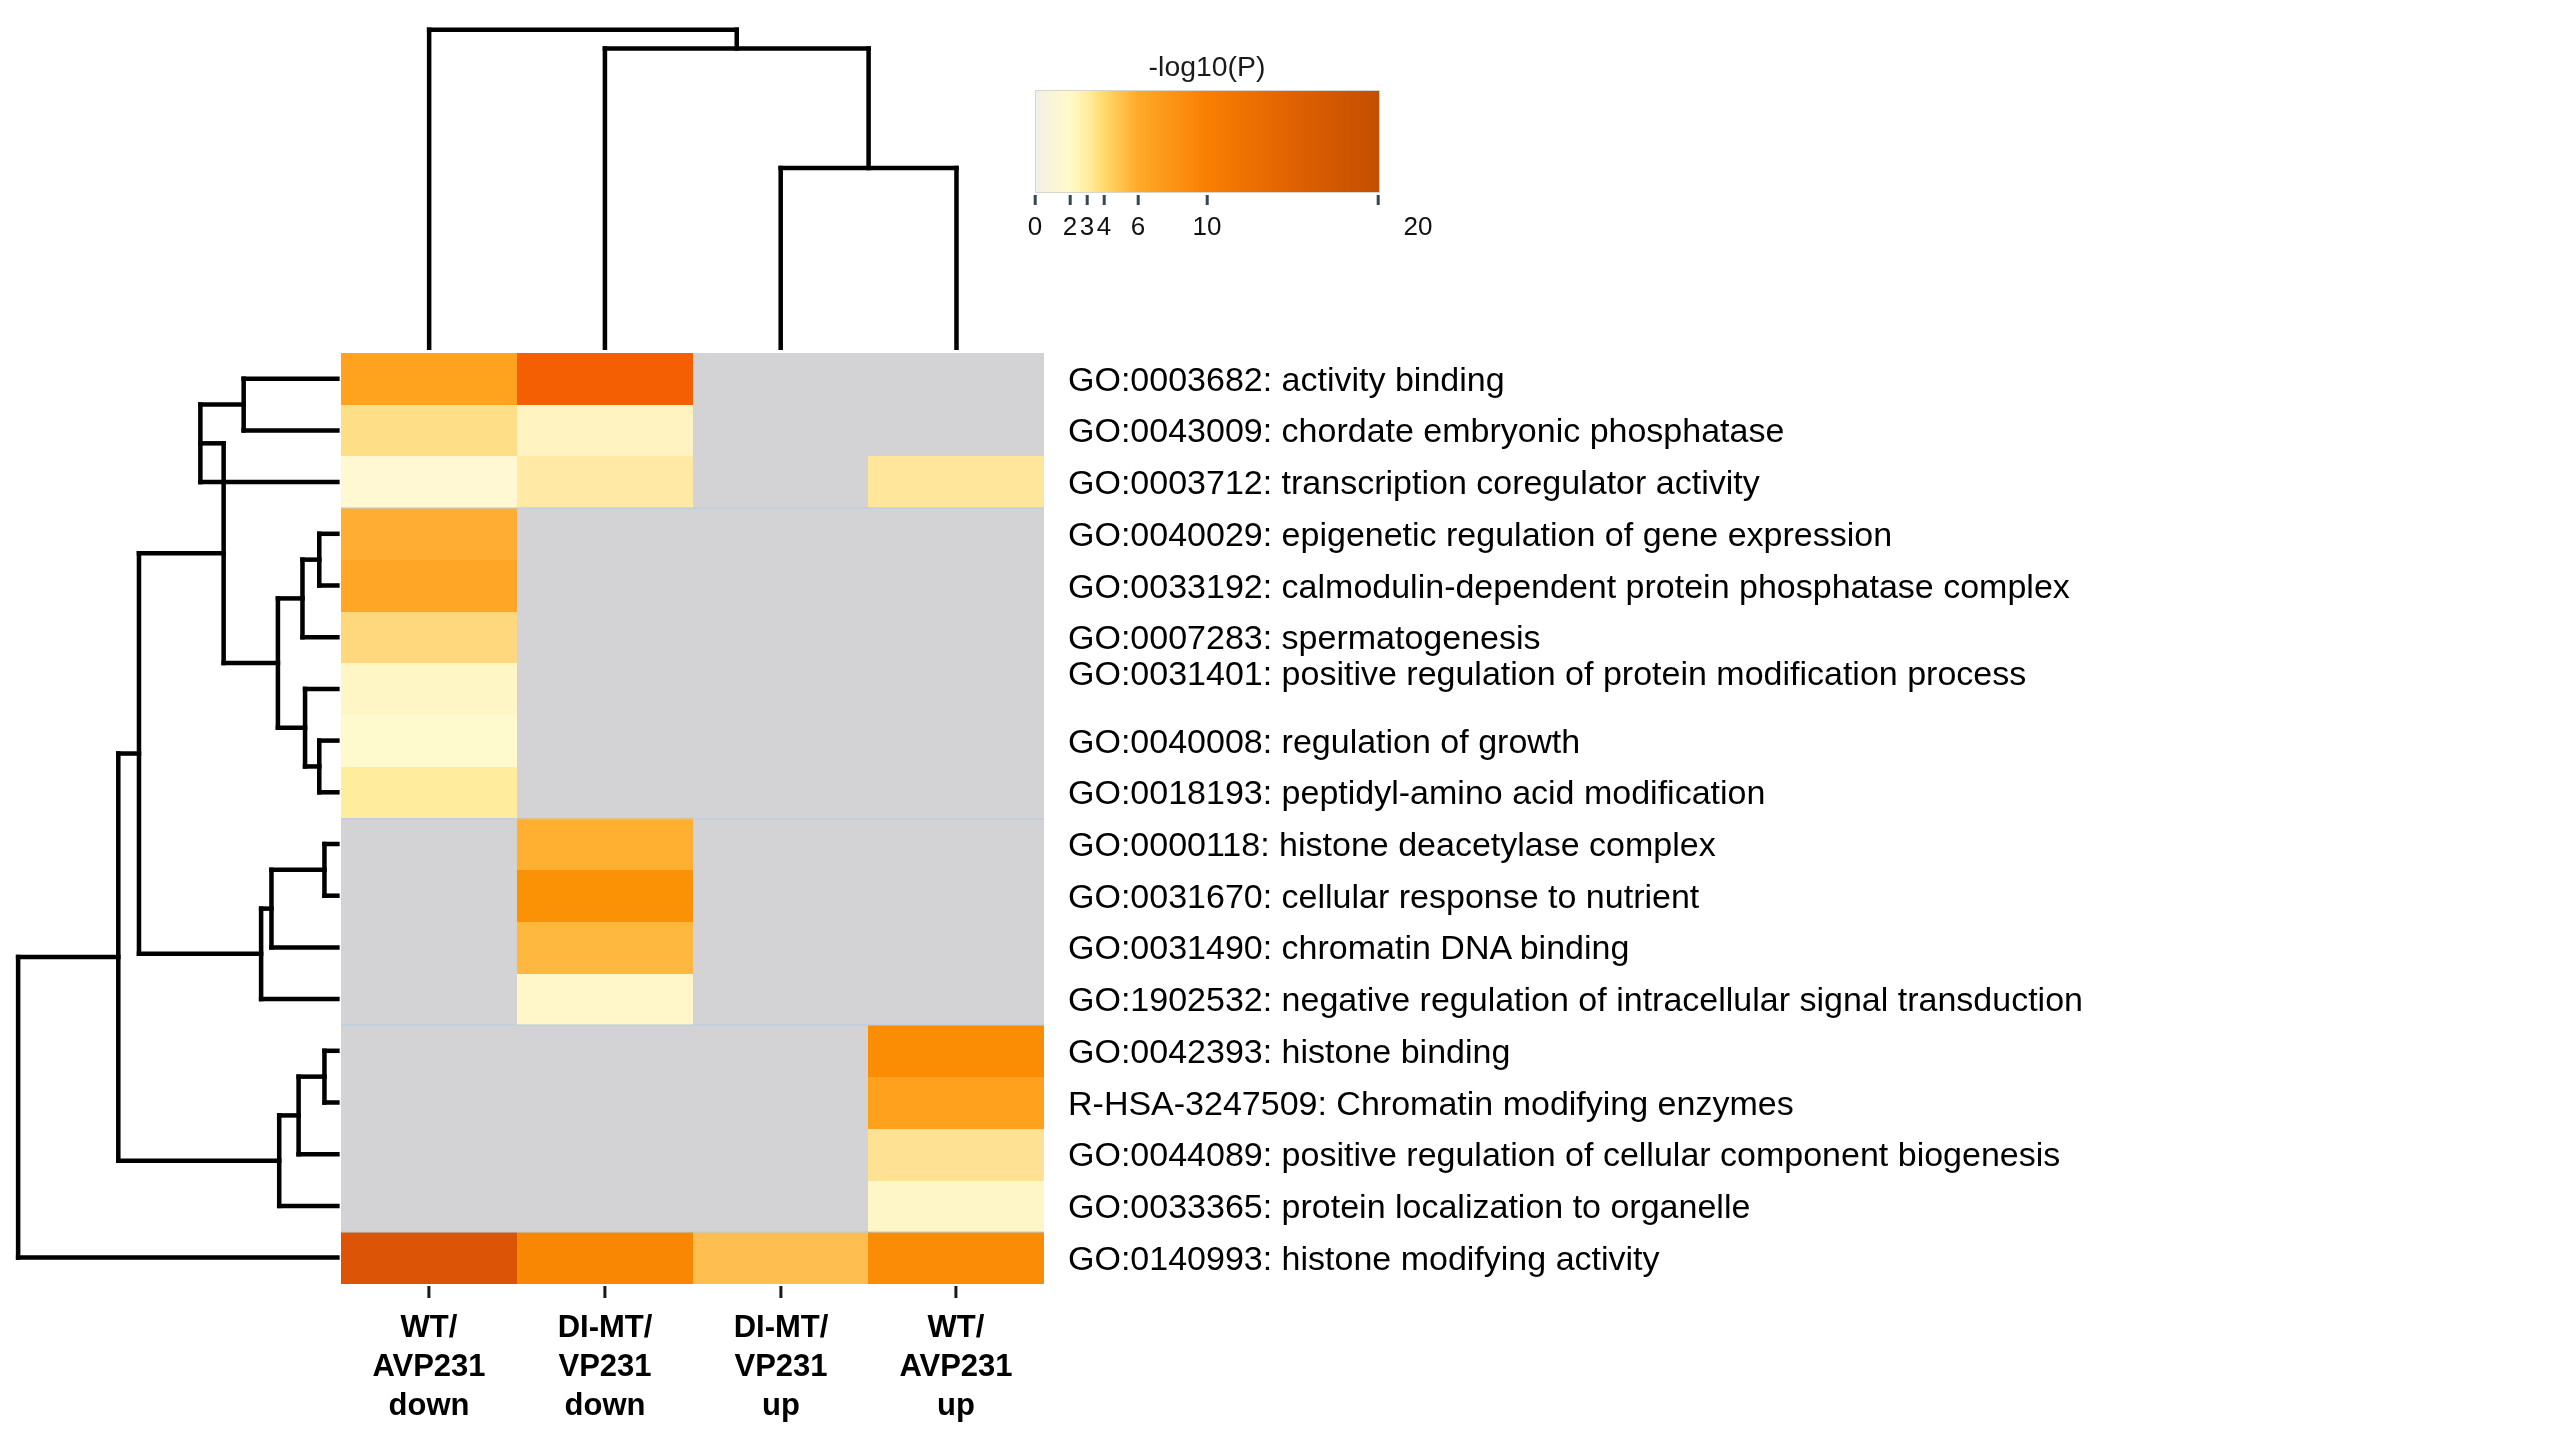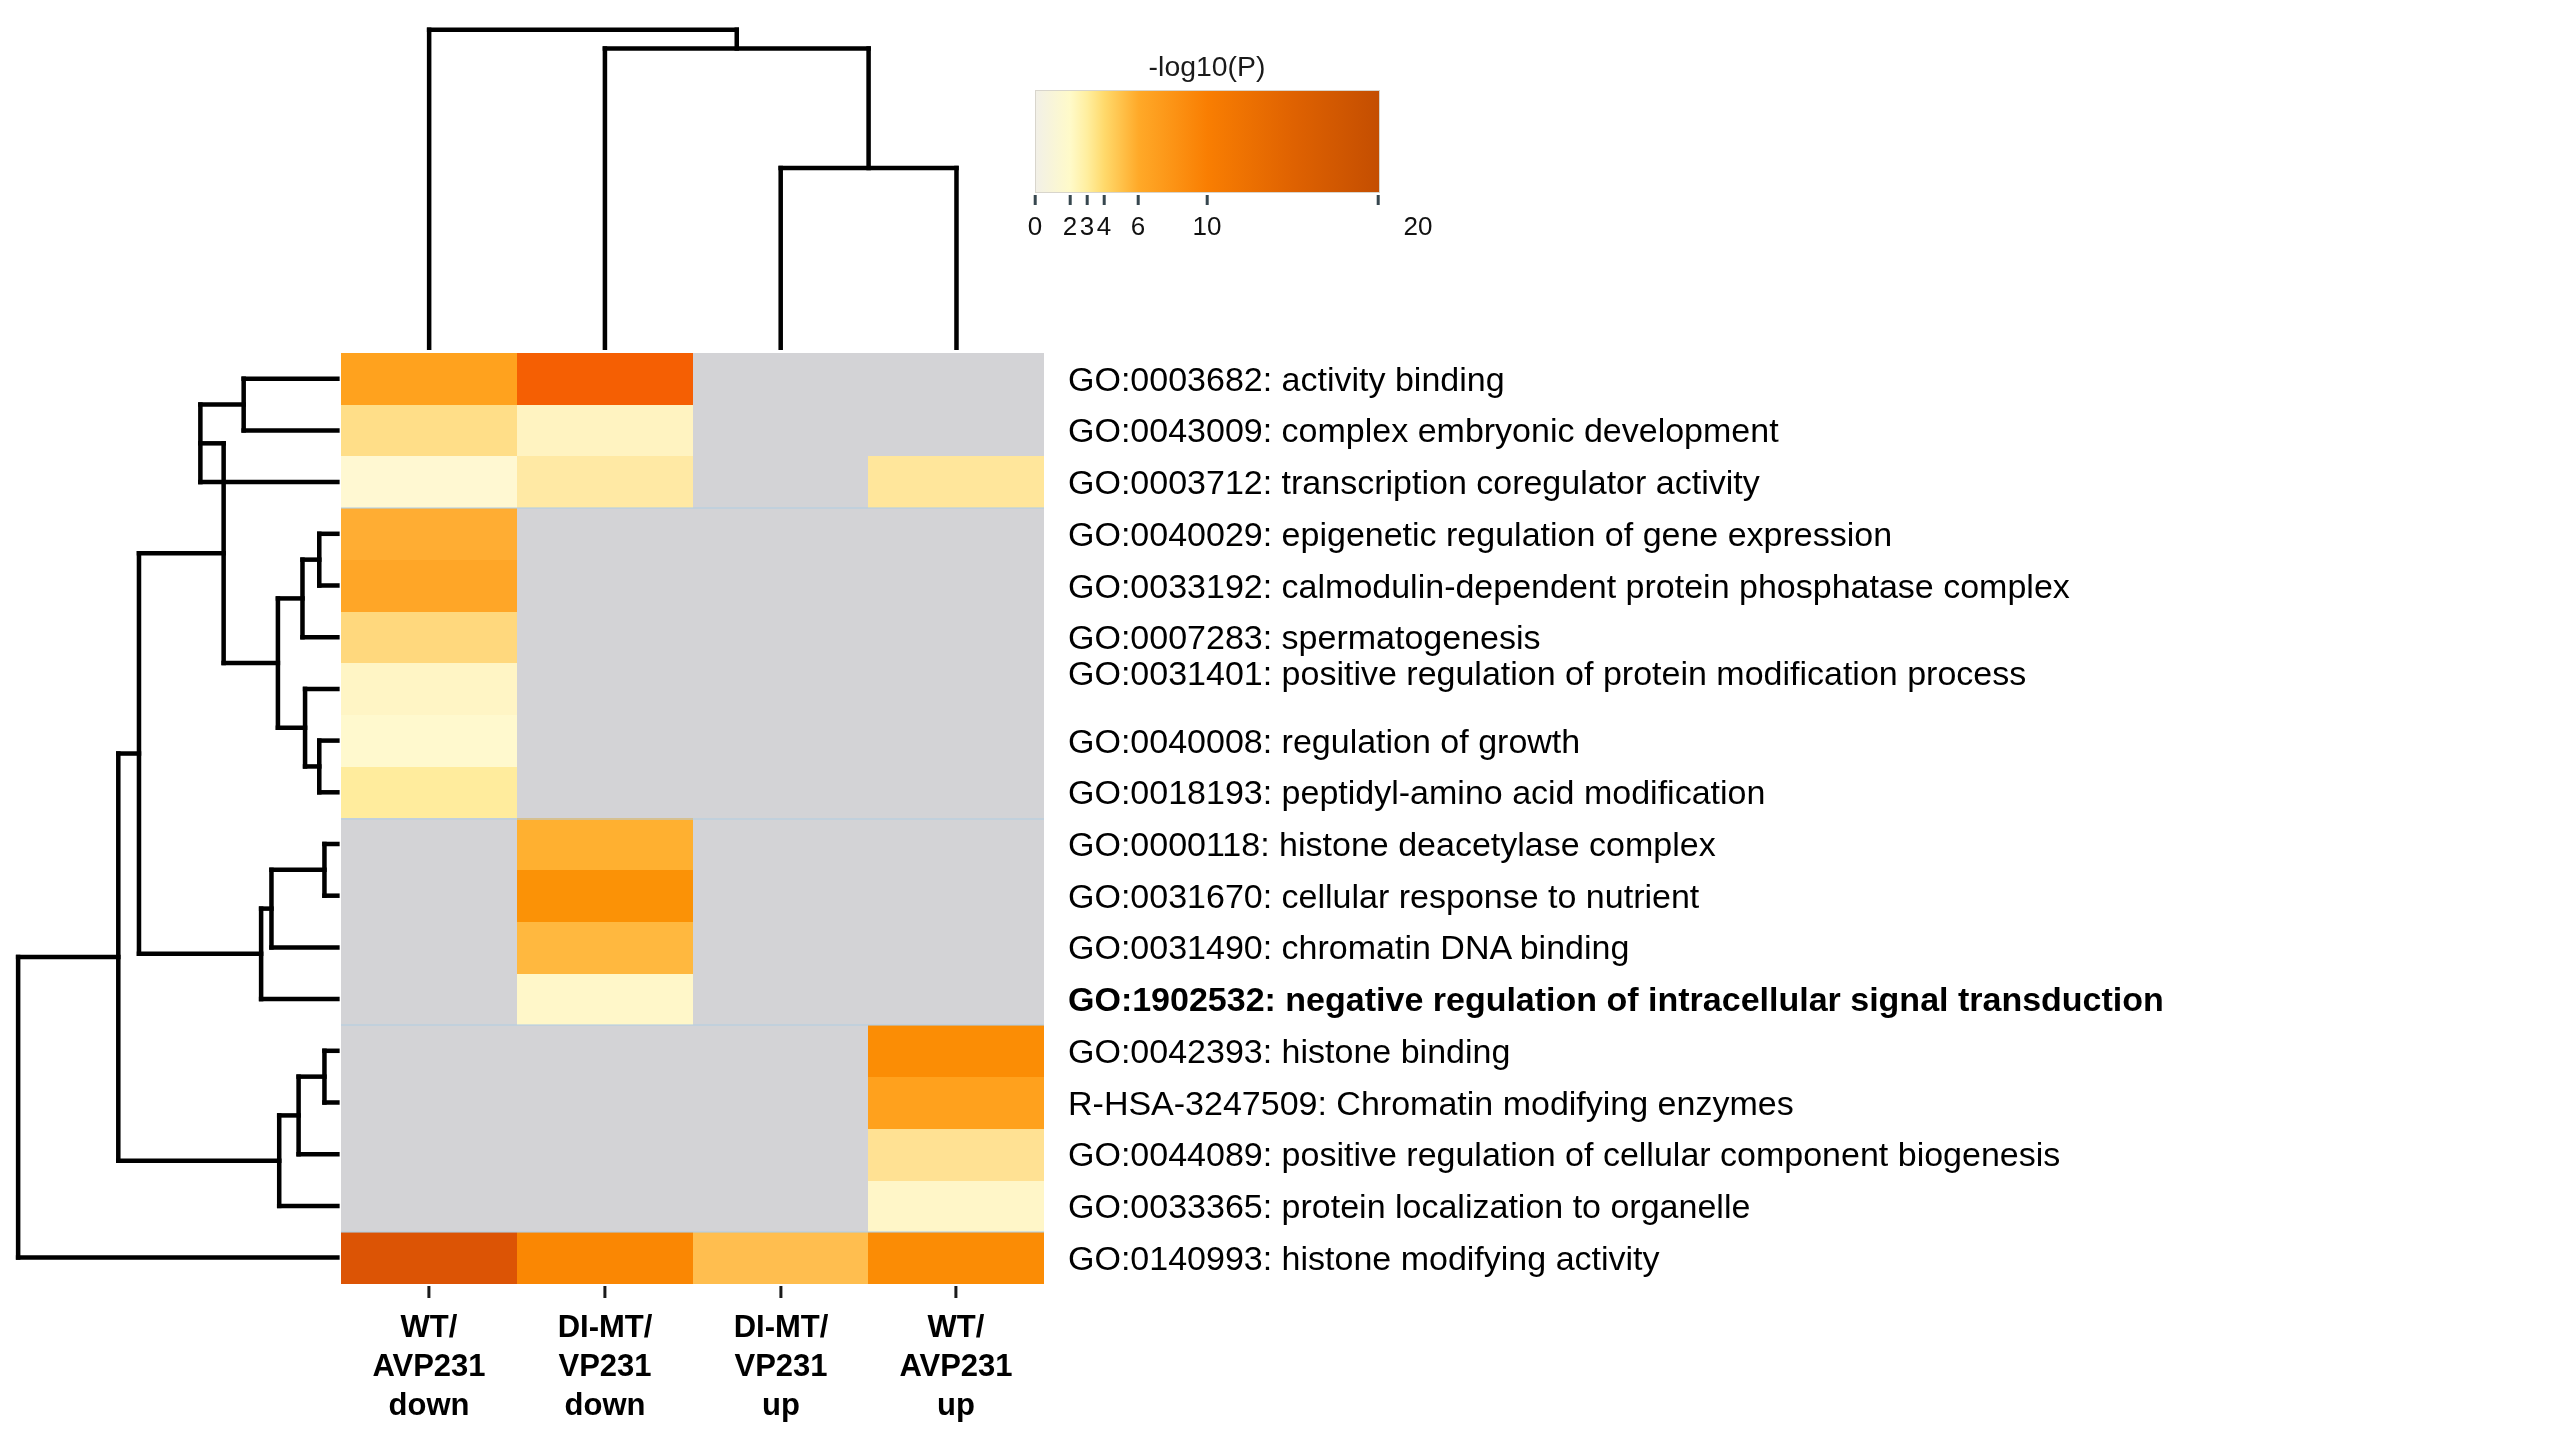--- a/index.html
+++ b/index.html
@@ -196,32 +196,32 @@
       <div class="hm-cell" title="GO:0033365: protein localization to organelle | DI-MT/VP231 up" style="background: rgb(211, 211, 214);"></div>
       <div class="hm-cell" title="GO:0033365: protein localization to organelle | WT/AVP231 up : 2.3" style="background: rgb(255, 246, 200);"></div>
       <div class="hm-cell" title="GO:0140993: histone modifying activity | WT/AVP231 down : 16" style="background: rgb(220, 84, 5);"></div>
       <div class="hm-cell" title="GO:0140993: histone modifying activity | DI-MT/VP231 down : 9.3" style="background: rgb(250, 135, 3);"></div>
       <div class="hm-cell" title="GO:0140993: histone modifying activity | DI-MT/VP231 up : 4.9" style="background: rgb(255, 190, 79);"></div>
       <div class="hm-cell" title="GO:0140993: histone modifying activity | WT/AVP231 up : 9" style="background: rgb(251, 140, 5);"></div>
     </div>
 
   <div id="row-labels">
       <div class="row-label" style="left: 1068px; top: 379px;">GO:0003682: activity binding</div>
-      <div class="row-label" style="left: 1068px; top: 430px;">GO:0043009: complex embryonic development</div>
+      <div class="row-label" style="left: 1068px; top: 430px;">GO:0043009: chordate embryonic phosphatase</div>
       <div class="row-label" style="left: 1068px; top: 482px;">GO:0003712: transcription coregulator activity</div>
       <div class="row-label" style="left: 1068px; top: 534px;">GO:0040029: epigenetic regulation of gene expression</div>
       <div class="row-label" style="left: 1068px; top: 586px;">GO:0033192: calmodulin-dependent protein phosphatase complex</div>
       <div class="row-label" style="left: 1068px; top: 637px;">GO:0007283: spermatogenesis</div>
       <div class="row-label" style="left: 1068px; top: 673px;">GO:0031401: positive regulation of protein modification process</div>
       <div class="row-label" style="left: 1068px; top: 741px;">GO:0040008: regulation of growth</div>
       <div class="row-label" style="left: 1068px; top: 792px;">GO:0018193: peptidyl-amino acid modification</div>
       <div class="row-label" style="left: 1068px; top: 844px;">GO:0000118: histone deacetylase complex</div>
       <div class="row-label" style="left: 1068px; top: 896px;">GO:0031670: cellular response to nutrient</div>
       <div class="row-label" style="left: 1068px; top: 947px;">GO:0031490: chromatin DNA binding</div>
-      <div class="row-label" style="left: 1068px; top: 999px; font-weight: bold;">GO:1902532: negative regulation of intracellular signal transduction</div>
+      <div class="row-label" style="left: 1068px; top: 999px;">GO:1902532: negative regulation of intracellular signal transduction</div>
       <div class="row-label" style="left: 1068px; top: 1051px;">GO:0042393: histone binding</div>
       <div class="row-label" style="left: 1068px; top: 1103px; text-align: center;">R-HSA-3247509: Chromatin modifying enzymes</div>
       <div class="row-label" style="left: 1068px; top: 1154px;">GO:0044089: positive regulation of cellular component biogenesis</div>
       <div class="row-label" style="left: 1068px; top: 1206px;">GO:0033365: protein localization to organelle</div>
       <div class="row-label" style="left: 1068px; top: 1258px;">GO:0140993: histone modifying activity</div>
     </div>
 
   <div id="col-labels">
       <div class="col-label" style="left: 429px; top: 1307px;">WT/
 AVP231

